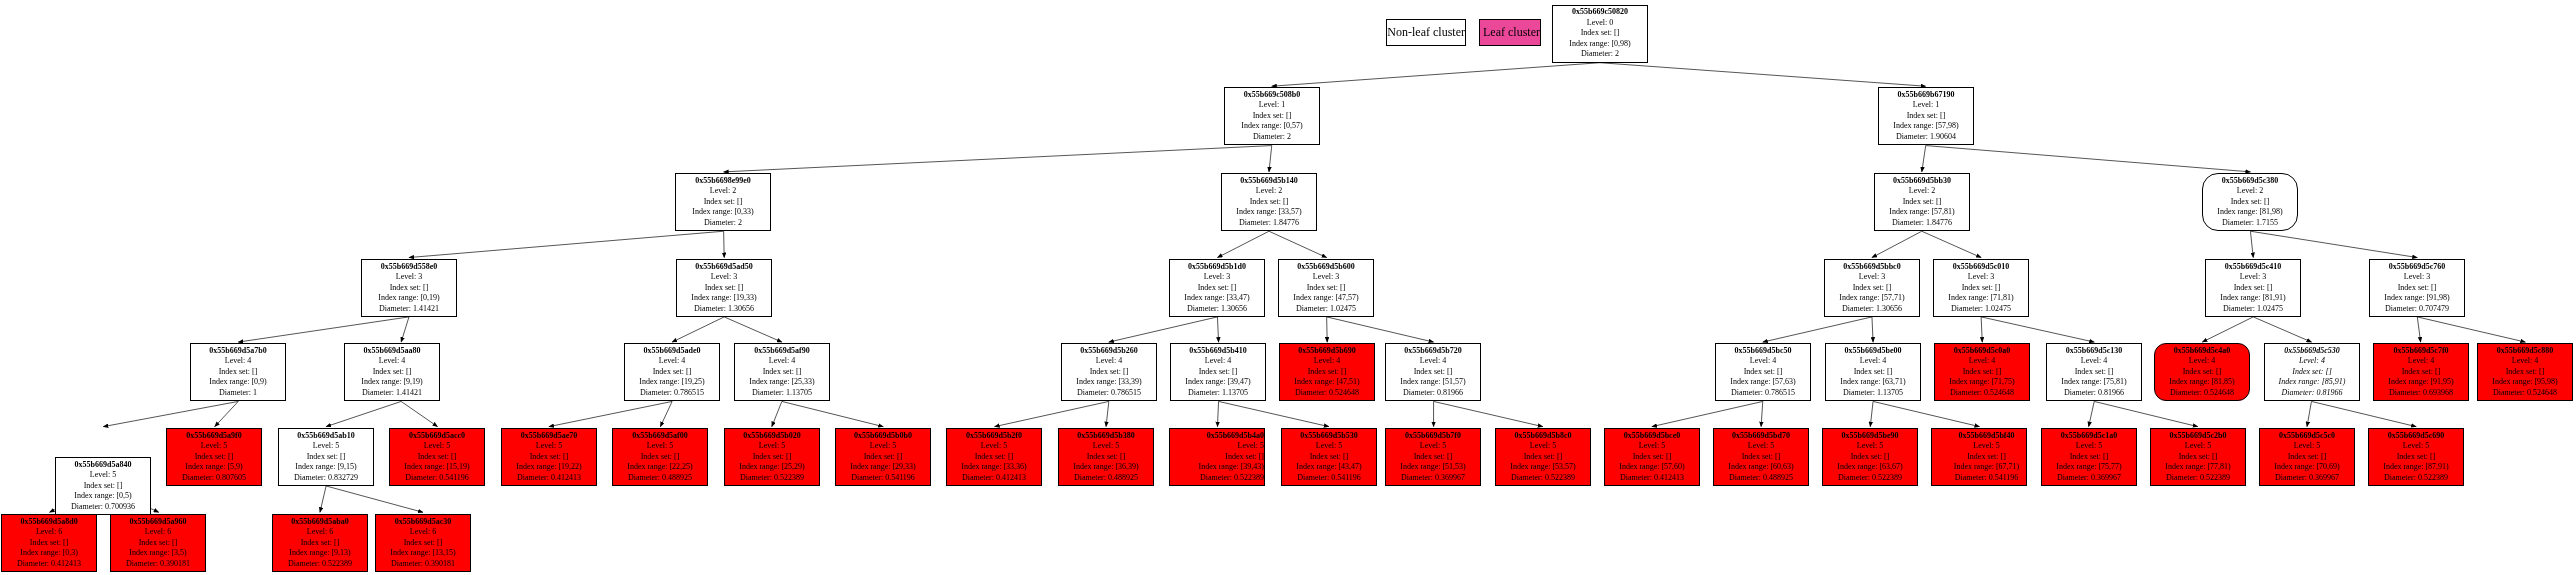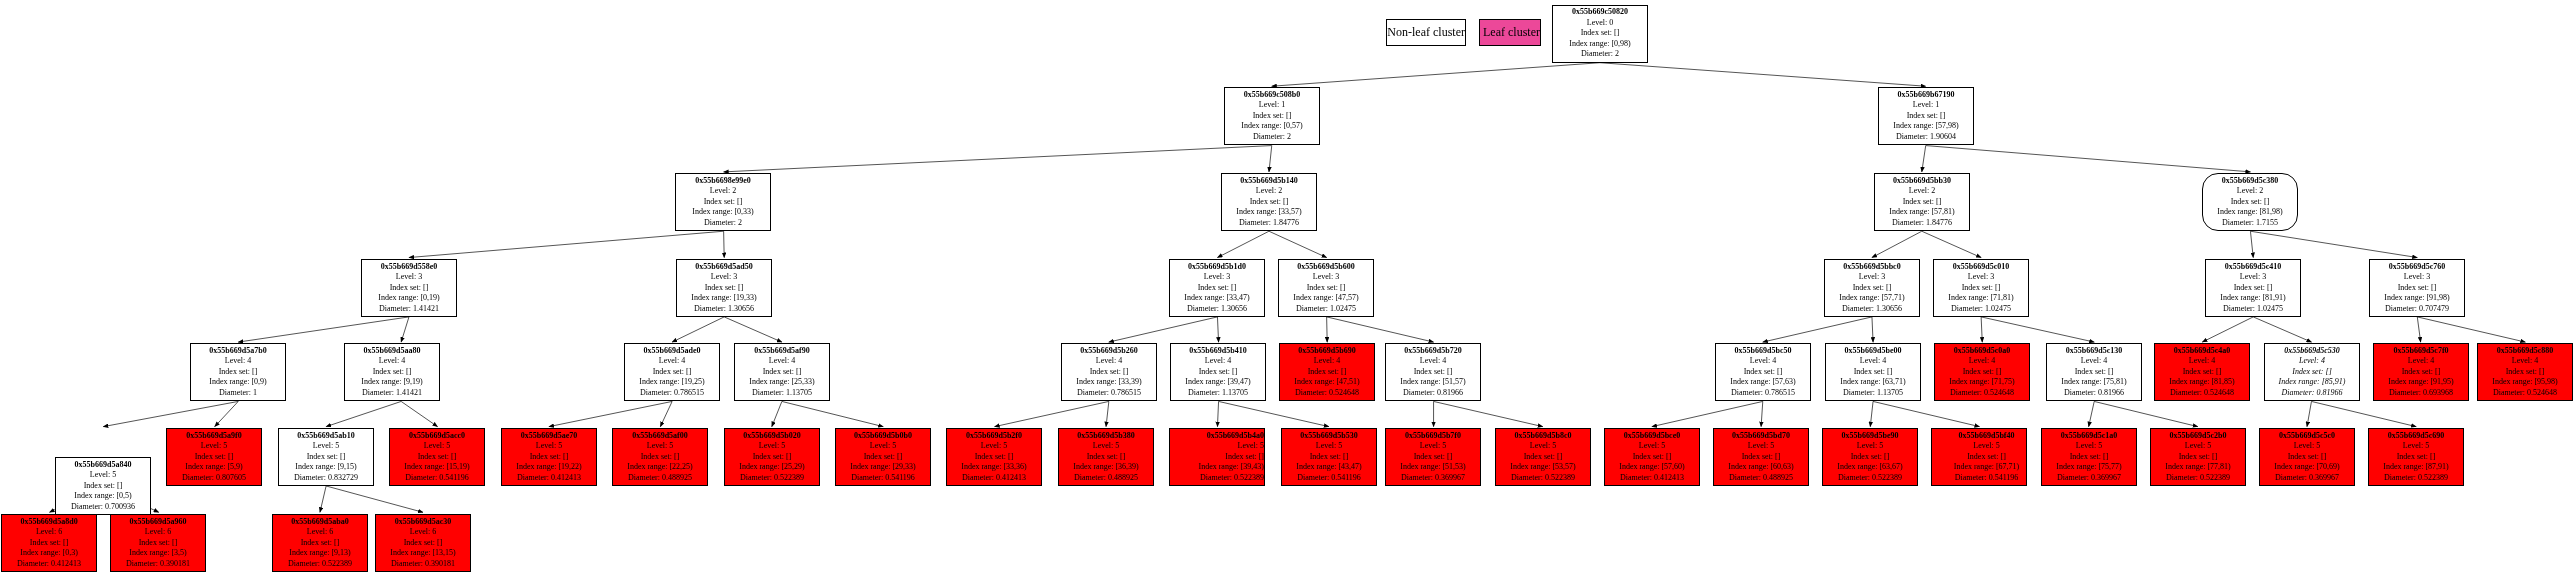--- a/index.html
+++ b/index.html
@@ -281,21 +281,21 @@
       <div>Index range: [71,75)</div>
       <div>Diameter: 0.524648</div>
     </div>
     <div class="node" style="left: 2046px; top: 343px;">
       <div class="title">0x55b669d5c130</div>
       <div>Level: 4</div>
       <div>Index set: []</div>
       <div>Index range: [75,81)</div>
       <div>Diameter: 0.81966</div>
     </div>
-    <div class="node leaf" style="left: 2154px; top: 343px;">
+    <div class="node leaf" style="left: 2154px; top: 343px; border-radius: 12px;">
       <div class="title">0x55b669d5c4a0</div>
       <div>Level: 4</div>
       <div>Index set: []</div>
       <div>Index range: [81,85)</div>
       <div>Diameter: 0.524648</div>
     </div>
     <div class="node" style="left: 2264px; top: 343px; font-style: italic;">
       <div class="title">0x55b669d5c530</div>
       <div>Level: 4</div>
       <div>Index set: []</div>

